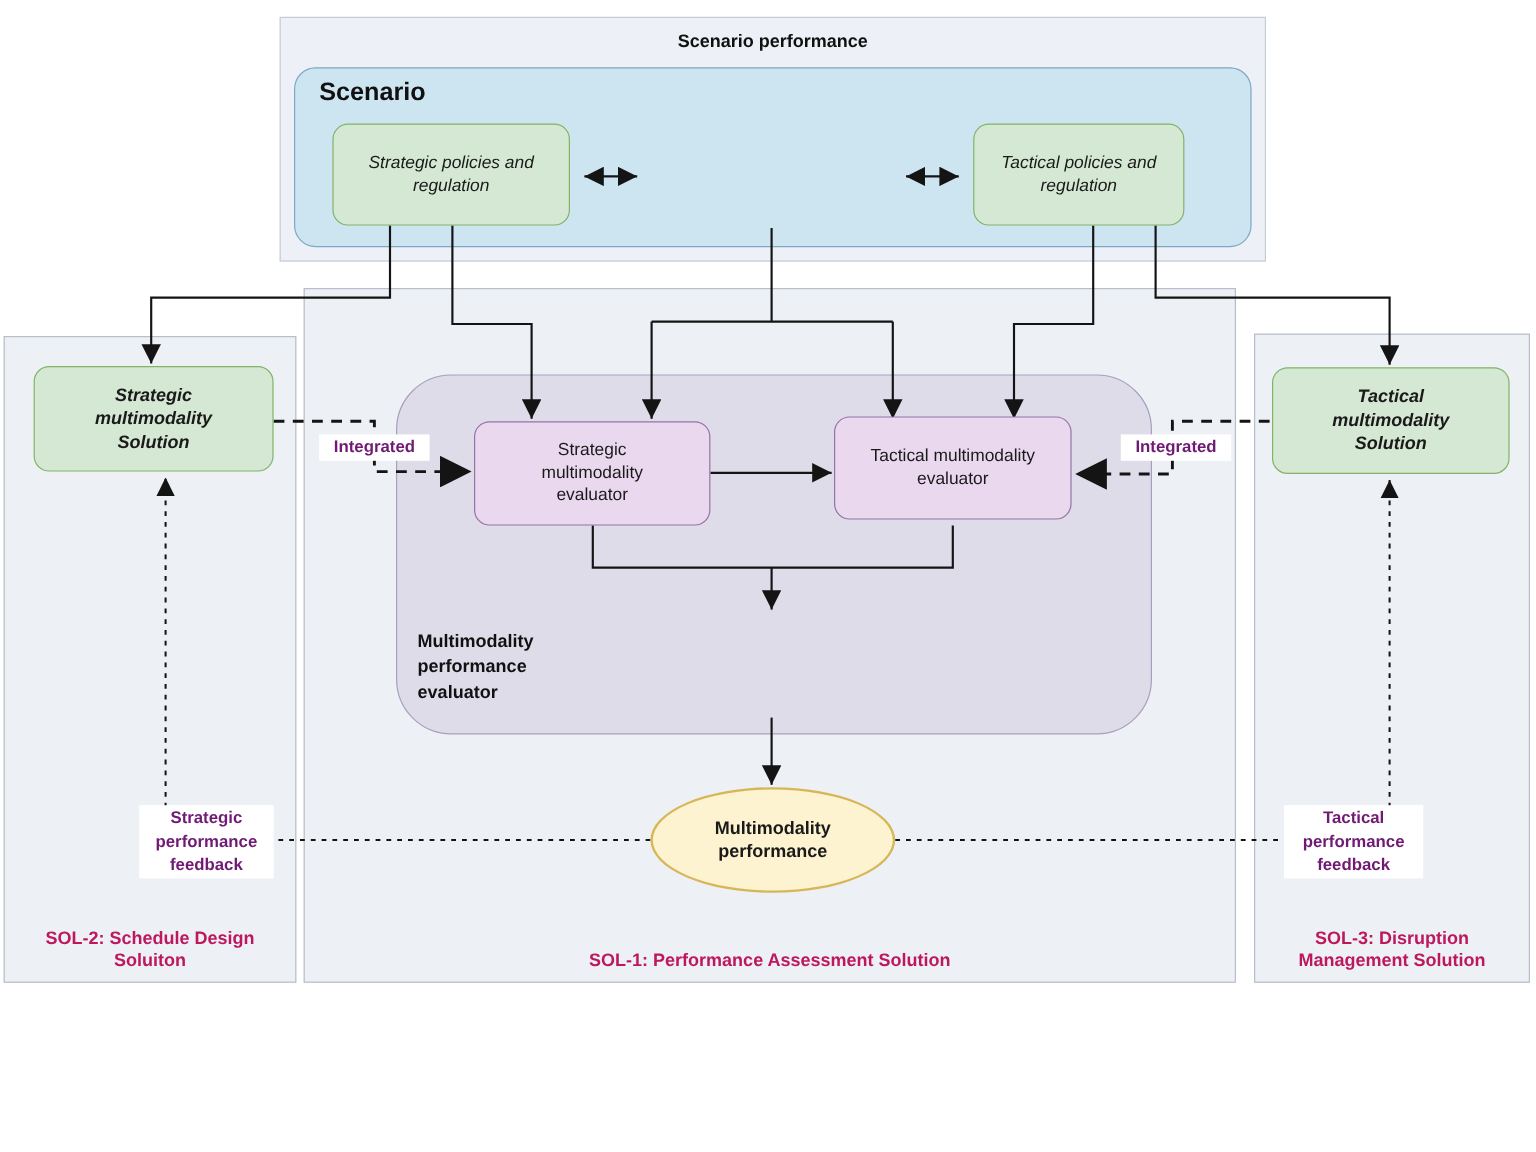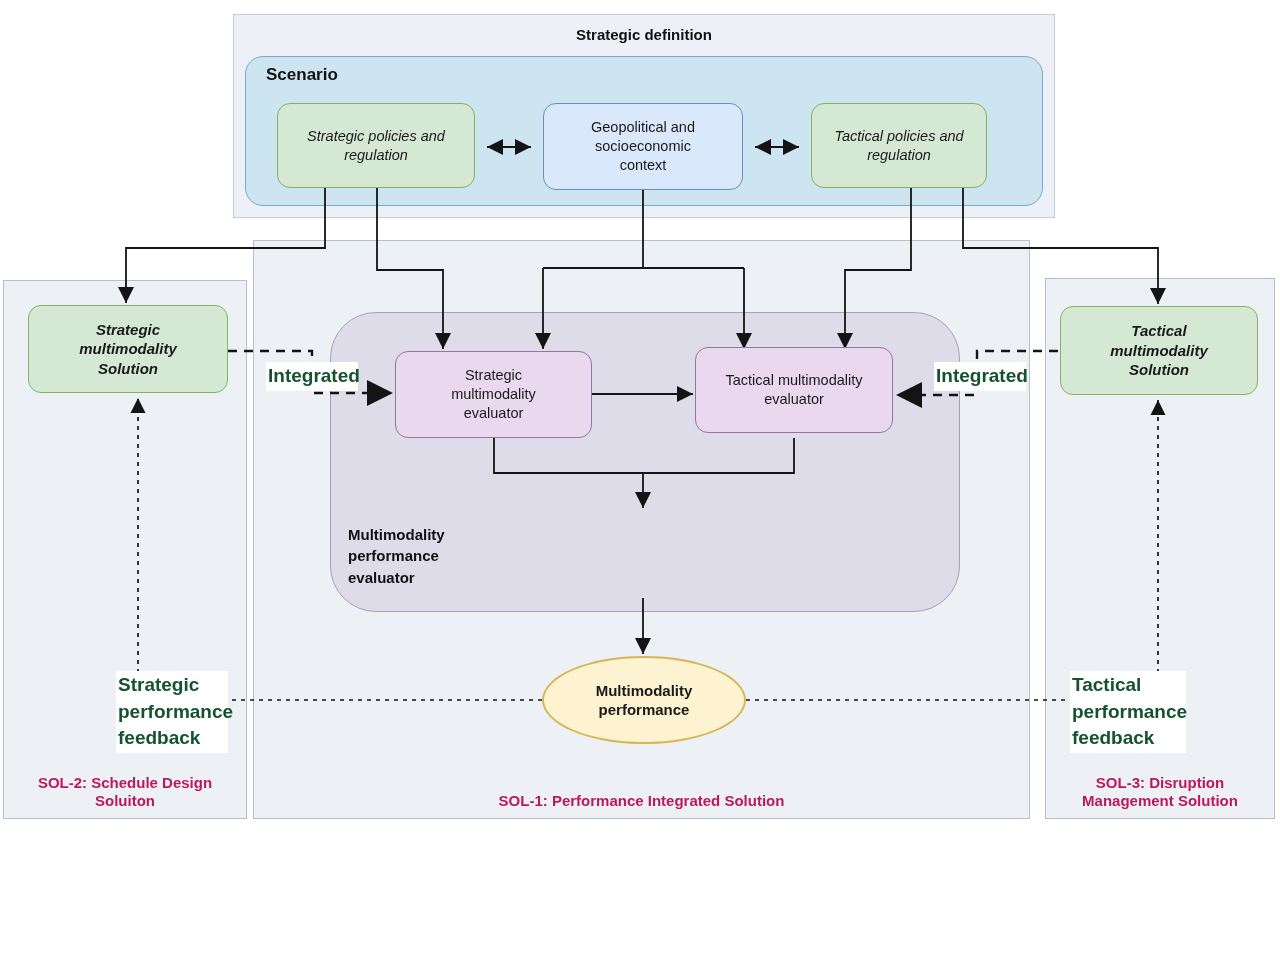--- a/index.html
+++ b/index.html
@@ -12,63 +12,63 @@
   .panel-title{
     position:absolute;left:0;right:0;bottom:7px;text-align:center;
     font-weight:700;font-size:15px;line-height:1.25;white-space:pre-line;color:#be185d;
   }
   
   .scn-outer{position:absolute;left:233px;top:14px;width:820px;height:202px;
     background:var(--scenario_outer_fill);border:1px solid var(--scenario_outer_border);z-index:1;}
   .scn-outer-title{position:absolute;left:0;right:0;top:11px;text-align:center;font-weight:700;font-size:15px;color:#111;}
   .scn-inner{position:absolute;left:245px;top:56px;width:796px;height:148px;border-radius:18px;
     background:var(--scenario_inner_fill);border:1px solid var(--scenario_inner_border);z-index:1;}
-  .scn-inner-title{position:absolute;left:20px;top:8px;font-weight:700;font-size:17px;color:#111;}
+  .scn-inner-title{position:absolute;left:20px;top:8px;font-weight:700;font-size:21px;color:#111;}
   
   .mpe{position:absolute;left:330px;top:312px;width:628px;height:298px;border-radius:46px;
     background:var(--mpe_fill);border:1px solid var(--mpe_border);z-index:2;}
   .mpe-label{position:absolute;left:348px;top:524px;width:160px;text-align:left;
     font-weight:700;font-size:15px;line-height:1.42;white-space:pre-line;z-index:4;color:#111;}
   
   .node{position:absolute;display:flex;align-items:center;justify-content:center;
     text-align:center;font-size:14.5px;line-height:1.3;white-space:pre-line;z-index:4;box-sizing:border-box;}
   .rnd{border-radius:13px;}
   .green{background:var(--green_fill);border:1px solid var(--green_border);font-style:italic;}
   .blue{background:var(--blue_fill);border:1px solid var(--blue_border);}
   .purple{background:var(--purple_fill);border:1px solid var(--purple_border);}
   .yellow{background:var(--yellow_fill);border:2px solid var(--yellow_border);border-radius:50%;}
   .bold{font-weight:700;font-size:15px;}
   
-  .flabel{position:absolute;background:#fff;z-index:4;
-    font-weight:700;font-size:19px;line-height:1.4;white-space:pre-line;color:#14532d;padding:1px 2px;}
+  .flabel{position:absolute;background:#fff;z-index:4;text-align:center;
+    font-weight:700;font-size:14px;line-height:1.4;white-space:pre-line;color:#701a75;padding:1px 2px;}
   
   svg.wires{position:absolute;left:0;top:0;z-index:3;pointer-events:none;}
   .w{stroke:var(--wire);stroke-width:1.8;fill:none;}
   .wd{stroke:var(--wire);stroke-width:2.4;fill:none;stroke-dasharray:9 7;}
   .wp{stroke:var(--wire);stroke-width:1.7;fill:none;stroke-dasharray:4 5;}
 </style>
 </head>
 <body>
 
 <div class="stage">
 
   <div class="panel" style="left:3px;top:280px;width:242px;height:537px">
     <div class="panel-title">SOL-2: Schedule Design
 Soluiton</div>
   </div>
   <div class="panel" style="left:253px;top:240px;width:775px;height:577px">
-    <div class="panel-title">SOL-1: Performance Integrated Solution</div>
+    <div class="panel-title">SOL-1: Performance Assessment Solution</div>
   </div>
   <div class="panel" style="left:1045px;top:278px;width:228px;height:539px">
     <div class="panel-title">SOL-3: Disruption
 Management Solution</div>
   </div>
 
   <div class="scn-outer">
-    <div class="scn-outer-title">Strategic definition</div>
+    <div class="scn-outer-title">Scenario performance</div>
   </div>
   <div class="scn-inner">
     <div class="scn-inner-title">Scenario</div>
   </div>
 
   <div class="mpe"></div>
   <div class="mpe-label">Multimodality
 performance
 evaluator</div>
 
@@ -105,25 +105,20 @@
     <path class="wp" d="M542 700 H138"></path>
     <path class="wp" d="M138 700 V398" marker-end="url(#arr)"></path>
     <path class="wp" d="M746 700 H1158"></path>
     <path class="wp" d="M1158 700 V400" marker-end="url(#arr)"></path>
   </svg>
 
   <div class="node green rnd" style="left:277px;top:103px;width:198px;height:85px">
     <span>Strategic policies and
 regulation</span>
   </div>
-  <div class="node blue rnd" style="left:543px;top:103px;width:200px;height:87px">
-    <span>Geopolitical and
-socioeconomic
-context</span>
-  </div>
   <div class="node green rnd" style="left:811px;top:103px;width:176px;height:85px">
     <span>Tactical policies and
 regulation</span>
   </div>
 
   <div class="node green rnd bold" style="left:28px;top:305px;width:200px;height:88px">
     <span>Strategic
 multimodality
 Solution</span>
   </div>

